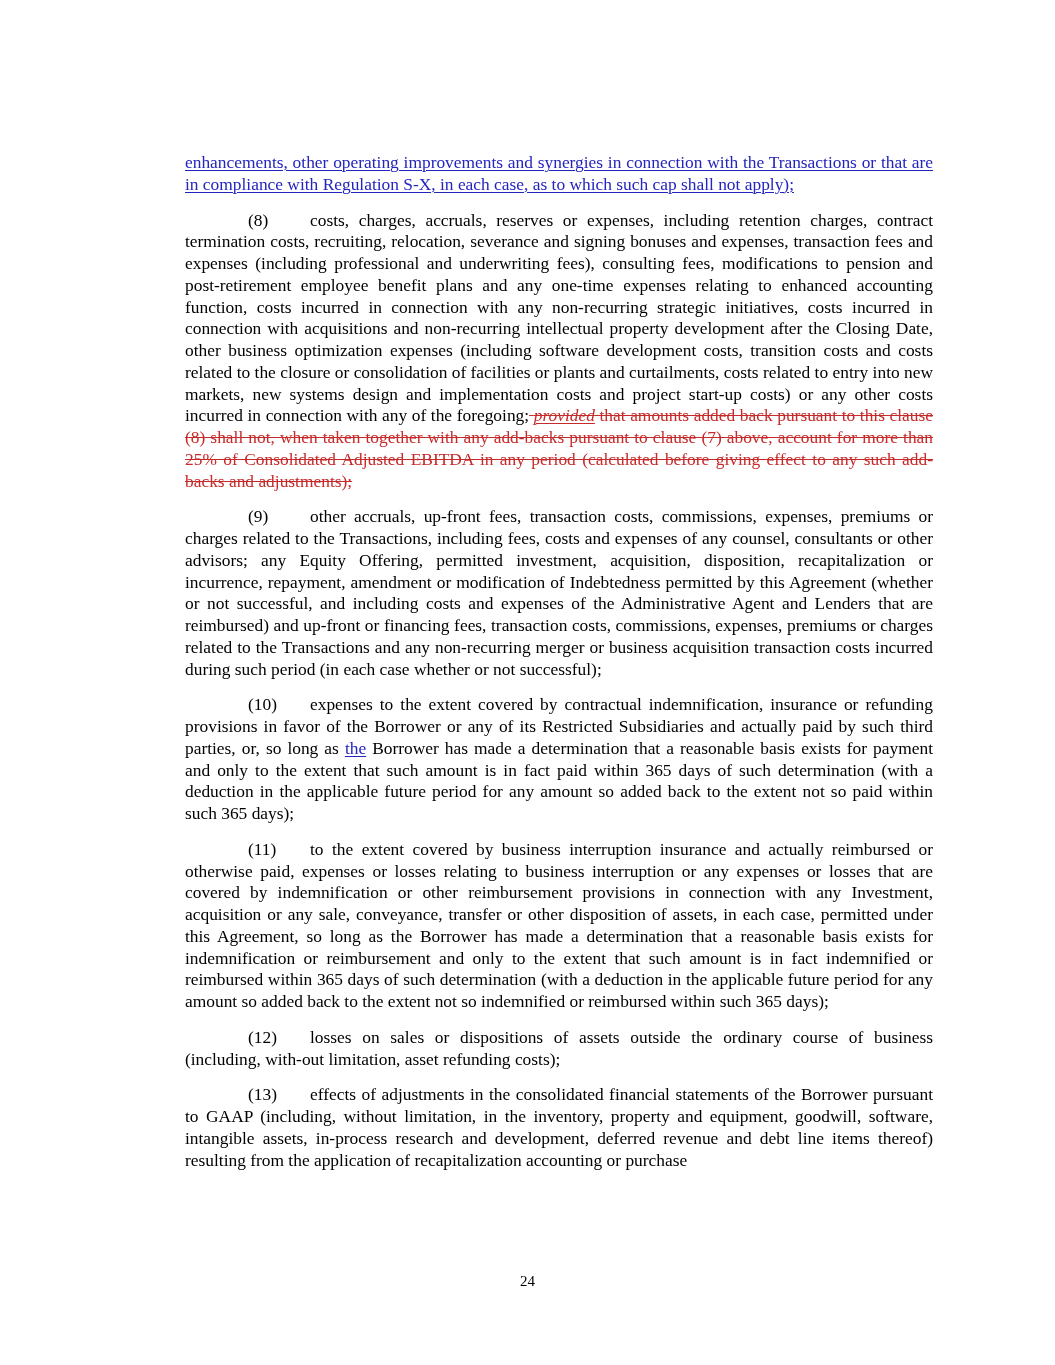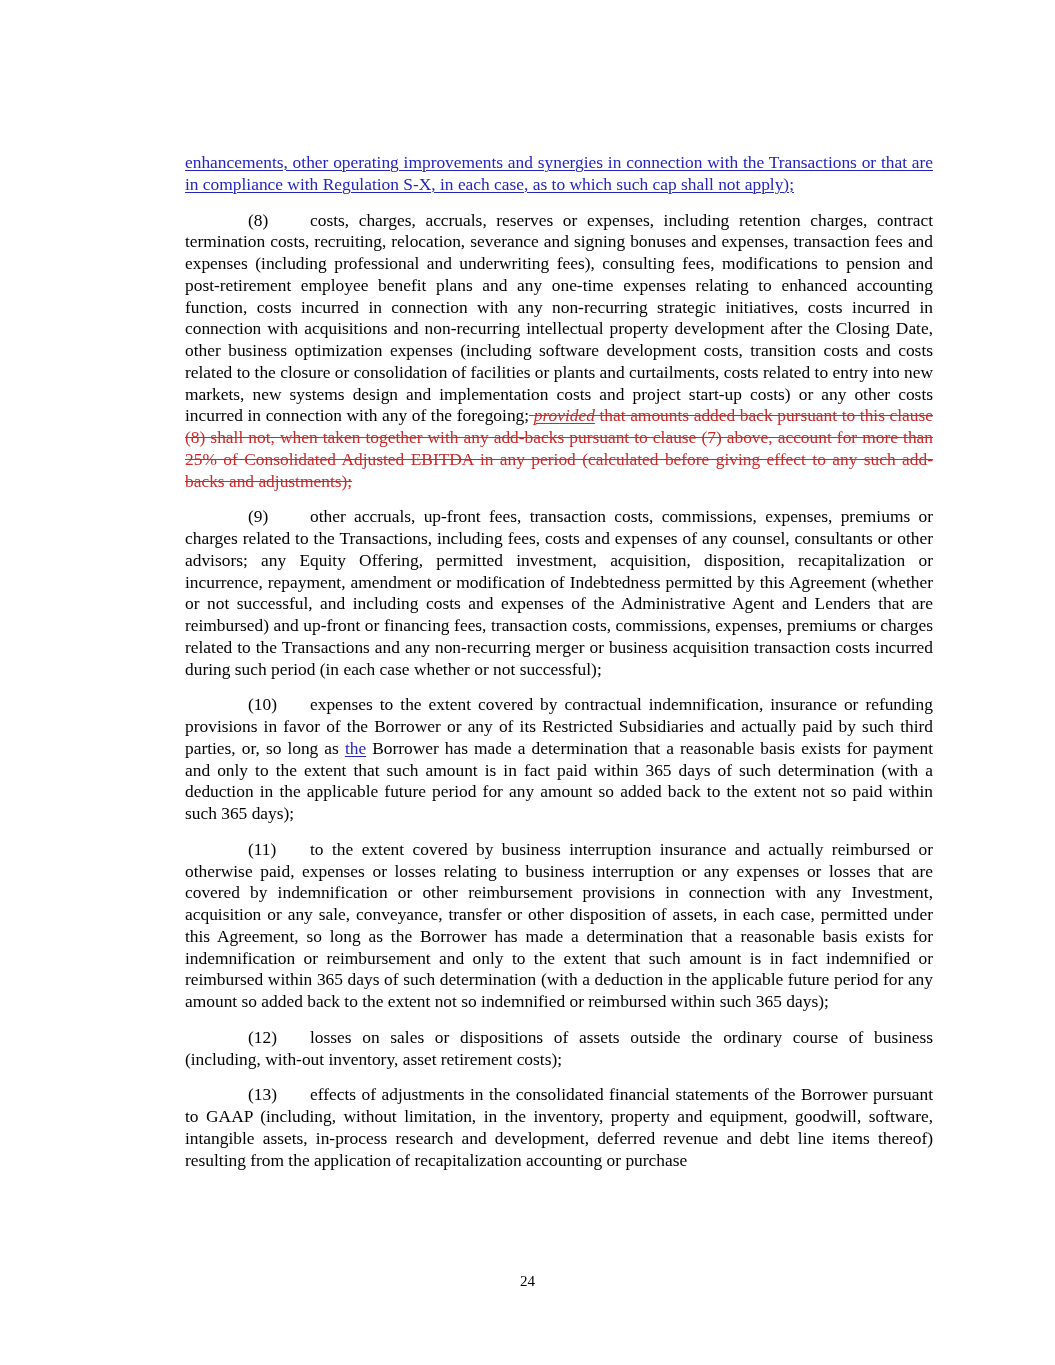--- a/index.html
+++ b/index.html
@@ -79,17 +79,17 @@
 </head>
 <body>
 
 <div class="page">
   <div class="text-block">
       <p class="para continuation"><span class="run insert">enhancements, other operating improvements and synergies in connection with the Transactions or that are in compliance with Regulation S-X, in each case, as to which such cap shall not apply);</span></p>
       <p class="para clause"><span class="num">(8)</span><span class="run normal">costs, charges, accruals, reserves or expenses, including retention charges, contract termination costs, recruiting, relocation, severance and signing bonuses and expenses, transaction fees and expenses (including professional and underwriting fees), consulting fees, modifications to pension and post-retirement employee benefit plans and any one-time expenses relating to enhanced accounting function, costs incurred in connection with any non-recurring strategic initiatives, costs incurred in connection with acquisitions and non-recurring intellectual property development after the Closing Date, other business optimization expenses (including software development costs, transition costs and costs related to the closure or consolidation of facilities or plants and curtailments, costs related to entry into new markets, new systems design and implementation costs and project start-up costs) or any other costs incurred in connection with any of the foregoing;</span><span class="run delete"> </span><span class="run delete-underline">provided</span><span class="run delete"> that amounts added back pursuant to this clause (8) shall not, when taken together with any add-backs pursuant to clause (7) above, account for more than 25% of Consolidated Adjusted EBITDA in any period (calculated before giving effect to any such add-backs and adjustments);</span></p>
       <p class="para clause"><span class="num">(9)</span><span class="run normal">other accruals, up-front fees, transaction costs, commissions, expenses, premiums or charges related to the Transactions, including fees, costs and expenses of any counsel, consultants or other advisors; any Equity Offering, permitted investment, acquisition, disposition, recapitalization or incurrence, repayment, amendment or modification of Indebtedness permitted by this Agreement (whether or not successful, and including costs and expenses of the Administrative Agent and Lenders that are reimbursed) and up-front or financing fees, transaction costs, commissions, expenses, premiums or charges related to the Transactions and any non-recurring merger or business acquisition transaction costs incurred during such period (in each case whether or not successful);</span></p>
       <p class="para clause"><span class="num">(10)</span><span class="run normal">expenses to the extent covered by contractual indemnification, insurance or refunding provisions in favor of the Borrower or any of its Restricted Subsidiaries and actually paid by such third parties, or, so long as </span><span class="run insert">the</span><span class="run normal"> Borrower has made a determination that a reasonable basis exists for payment and only to the extent that such amount is in fact paid within 365 days of such determination (with a deduction in the applicable future period for any amount so added back to the extent not so paid within such 365 days);</span></p>
       <p class="para clause"><span class="num">(11)</span><span class="run normal">to the extent covered by business interruption insurance and actually reimbursed or otherwise paid, expenses or losses relating to business interruption or any expenses or losses that are covered by indemnification or other reimbursement provisions in connection with any Investment, acquisition or any sale, conveyance, transfer or other disposition of assets, in each case, permitted under this Agreement, so long as the Borrower has made a determination that a reasonable basis exists for indemnification or reimbursement and only to the extent that such amount is in fact indemnified or reimbursed within 365 days of such determination (with a deduction in the applicable future period for any amount so added back to the extent not so indemnified or reimbursed within such 365 days);</span></p>
-      <p class="para clause"><span class="num">(12)</span><span class="run normal">losses on sales or dispositions of assets outside the ordinary course of business (including, with-out inventory, asset retirement costs);</span></p>
+      <p class="para clause"><span class="num">(12)</span><span class="run normal">losses on sales or dispositions of assets outside the ordinary course of business (including, with-out limitation, asset refunding costs);</span></p>
       <p class="para clause"><span class="num">(13)</span><span class="run normal">effects of adjustments in the consolidated financial statements of the Borrower pursuant to GAAP (including, without limitation, in the inventory, property and equipment, goodwill, software, intangible assets, in-process research and development, deferred revenue and debt line items thereof) resulting from the application of recapitalization accounting or purchase</span></p>
     </div>
   <div class="footer">24</div>
 </div>
 
 </body></html>

